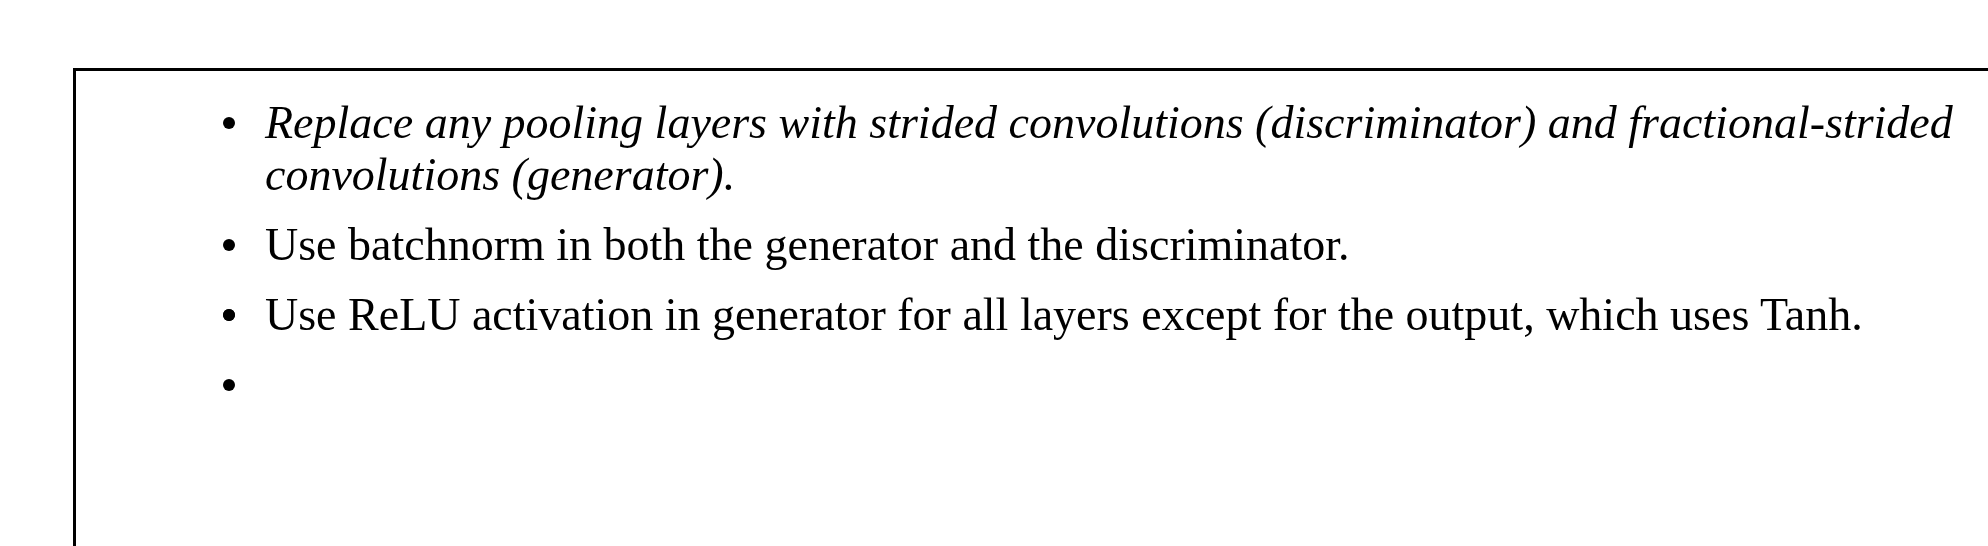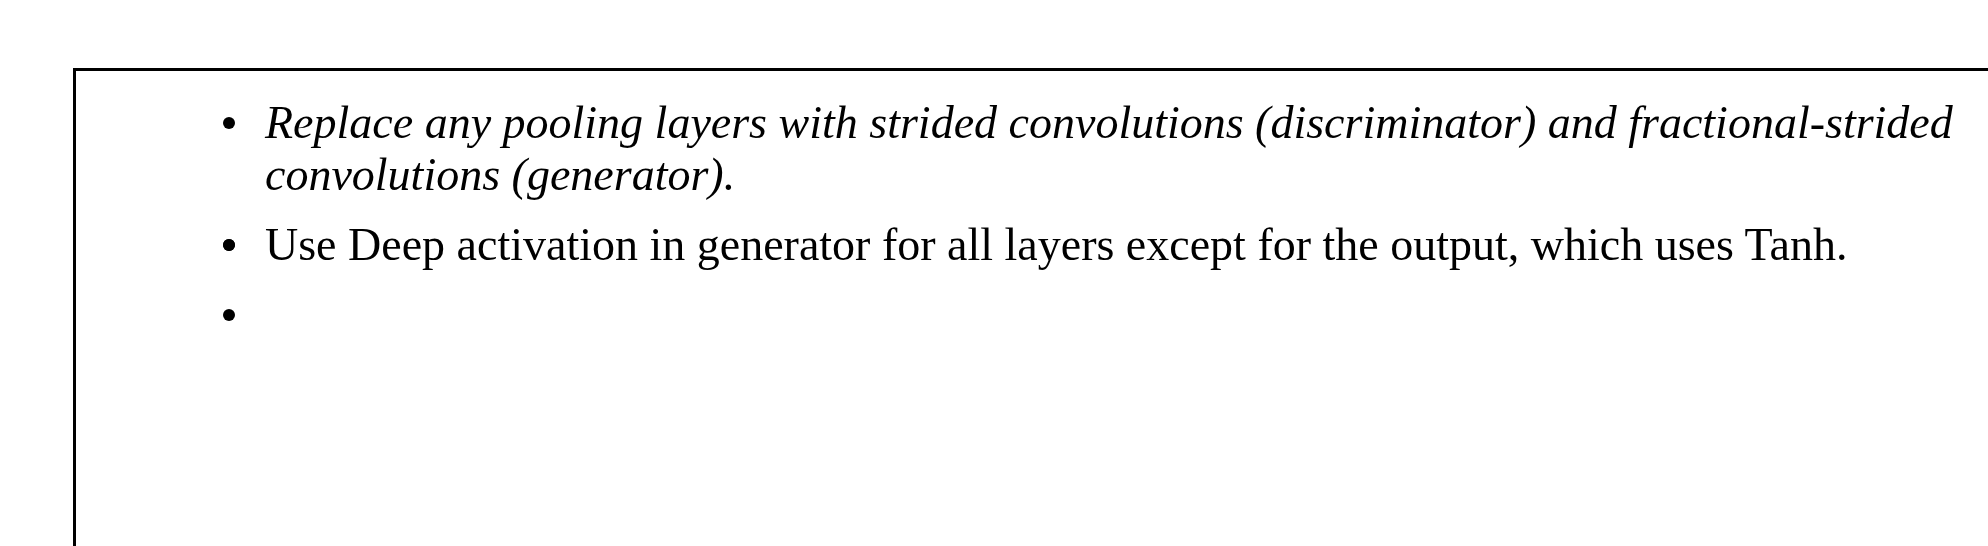--- a/index.html
+++ b/index.html
@@ -60,22 +60,26 @@
 <body>
 
 <figure class="guidelines-box">
   <ul class="guidelines-list">
     <li class="guideline-item">
       <span class="bullet"></span>
       <span class="item-text">Replace any pooling layers with strided convolutions (discriminator) and fractional-strided convolutions (generator).</span>
     </li>
     <li class="guideline-item">
       <span class="bullet"></span>
+      <span class="item-text">Use batchnorm in both the generator and the discriminator.</span>
     </li>
     <li class="guideline-item">
       <span class="bullet"></span>
-      <span class="item-text">Use Deep activation in generator for all layers except for the output, which uses Tanh.</span>
+    </li>
+    <li class="guideline-item">
+      <span class="bullet"></span>
+      <span class="item-text">Use ReLU activation in generator for all layers except for the output, which uses Tanh.</span>
     </li>
     <li class="guideline-item">
       <span class="bullet"></span>
     </li>
   </ul>
 </figure>
 
 </body></html>

